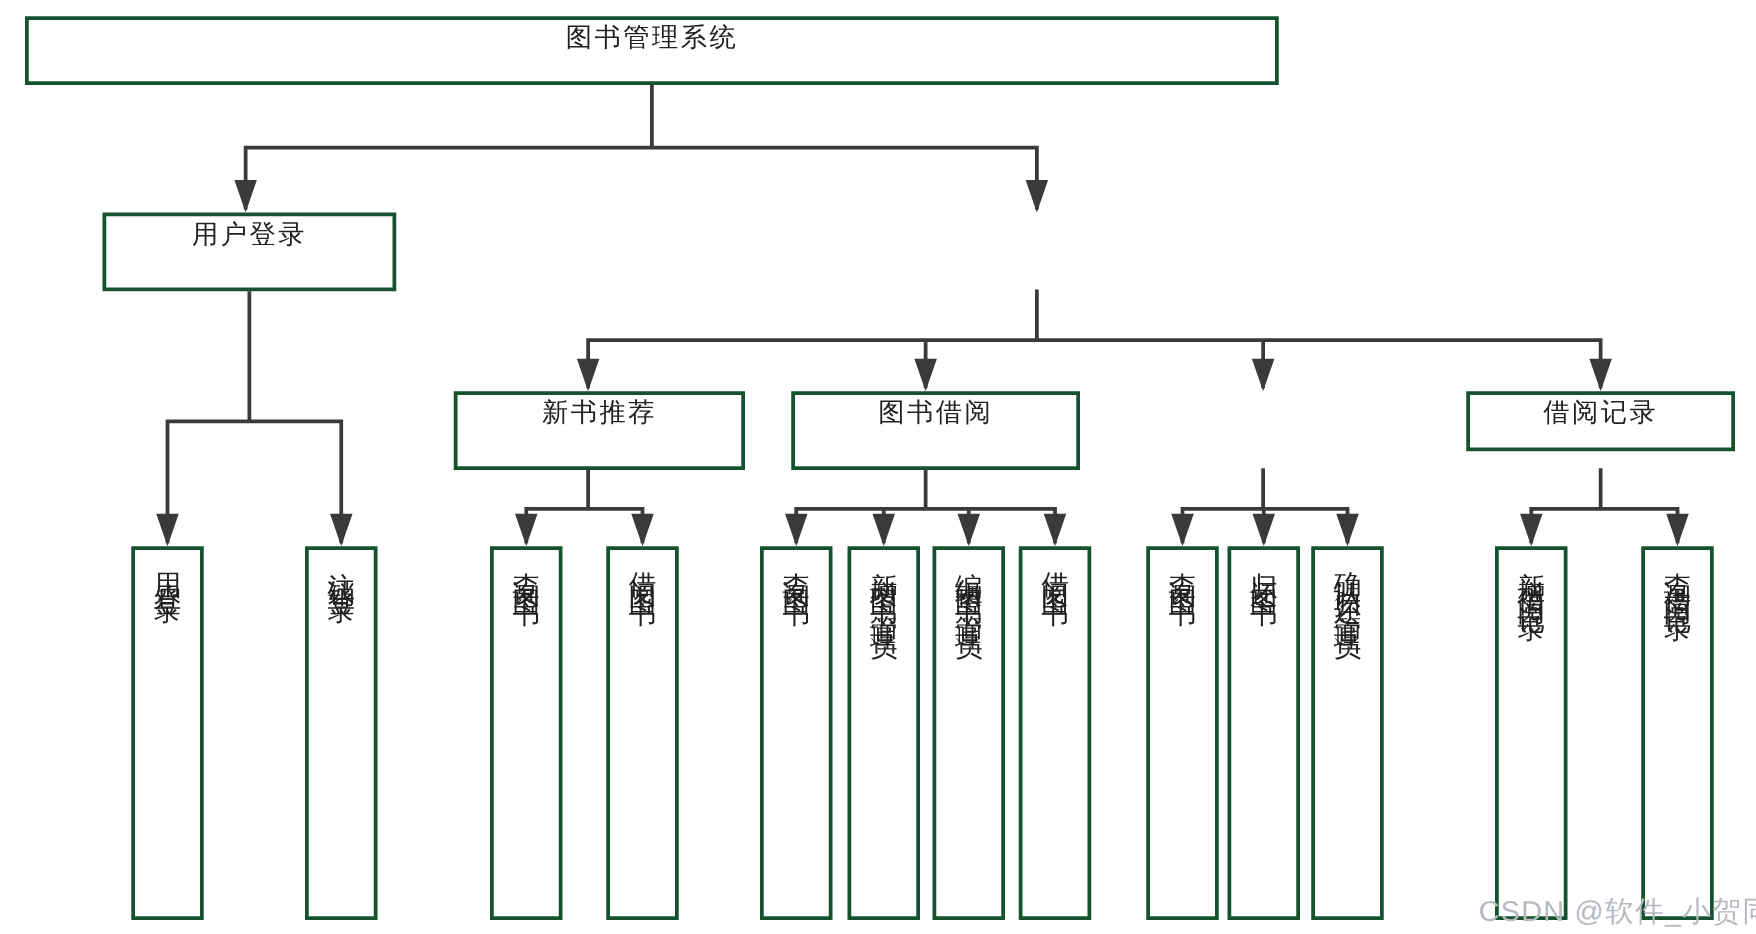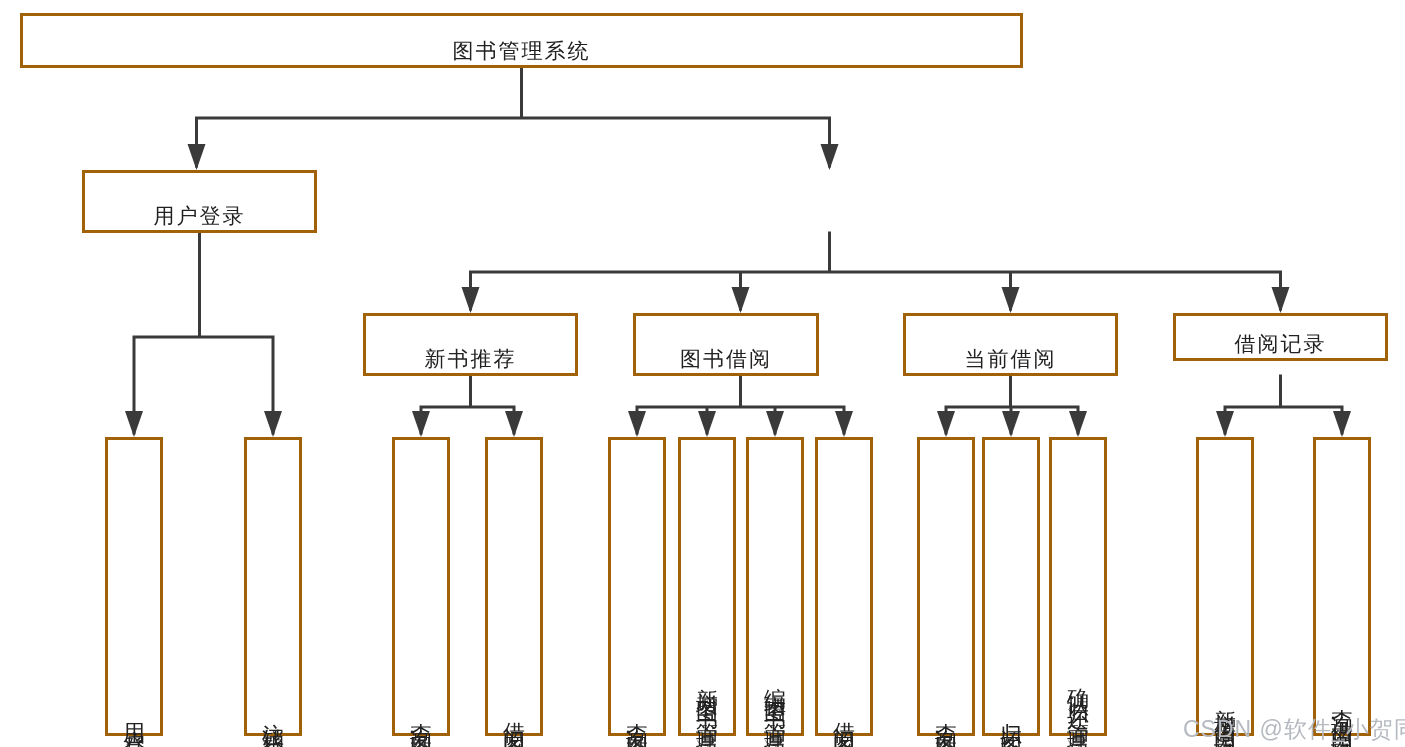--- a/index.html
+++ b/index.html
@@ -4,22 +4,22 @@
 <style>
   html,body{
     margin:0;padding:0;background:#ffffff;
     width:1405px;height:747px;overflow:hidden;
     font-family:"Liberation Sans","DejaVu Sans",sans-serif;
   }
   .canvas{position:relative;width:1405px;height:747px;background:#ffffff;}
   .connectors{position:absolute;left:0;top:0;z-index:1;}
   .box{
     position:absolute;z-index:2;background:#ffffff;
-    border:3px solid #a16207;box-sizing:border-box;
-    display:flex;align-items:flex-end;justify-content:center;
+    border:3px solid #14532d;box-sizing:border-box;
+    display:flex;align-items:flex-start;justify-content:center;
   }
   .box .lbl{
     color:#212121;font-size:21px;letter-spacing:2px;white-space:nowrap;
   }
   .box.v .lbl{
     writing-mode:vertical-rl;text-orientation:mixed;
     font-size:22px;letter-spacing:7px;line-height:1;
   }
   .watermark{
     position:absolute;z-index:3;left:1183px;top:714px;
@@ -72,28 +72,25 @@
   </svg>
 
   <div class="box" style="left:20px;top:13px;width:1003px;height:55px">
     <span class="lbl">图书管理系统</span>
   </div>
 
   <div class="box" style="left:82px;top:170px;width:235px;height:63px">
     <span class="lbl">用户登录</span>
   </div>
 
-  <div class="box" style="left:363px;top:313px;width:215px;height:63px">
+  <div class="box" style="left:363px;top:313px;width:233px;height:63px">
     <span class="lbl">新书推荐</span>
   </div>
-  <div class="box" style="left:633px;top:313px;width:186px;height:63px">
+  <div class="box" style="left:633px;top:313px;width:231px;height:63px">
     <span class="lbl">图书借阅</span>
-  </div>
-  <div class="box" style="left:903px;top:313px;width:215px;height:63px">
-    <span class="lbl">当前借阅</span>
   </div>
   <div class="box" style="left:1173px;top:313px;width:215px;height:48px">
     <span class="lbl">借阅记录</span>
   </div>
 
   <div class="box v" style="left:105px;top:437px;width:58px;height:299px">
     <span class="lbl">用户登录</span>
   </div>
   <div class="box v" style="left:244px;top:437px;width:58px;height:299px">
     <span class="lbl">注销登录</span>

